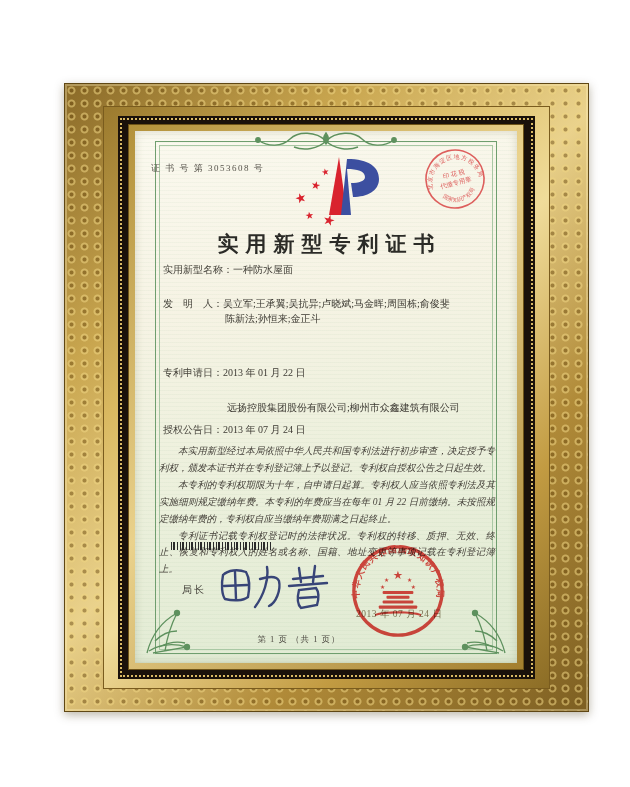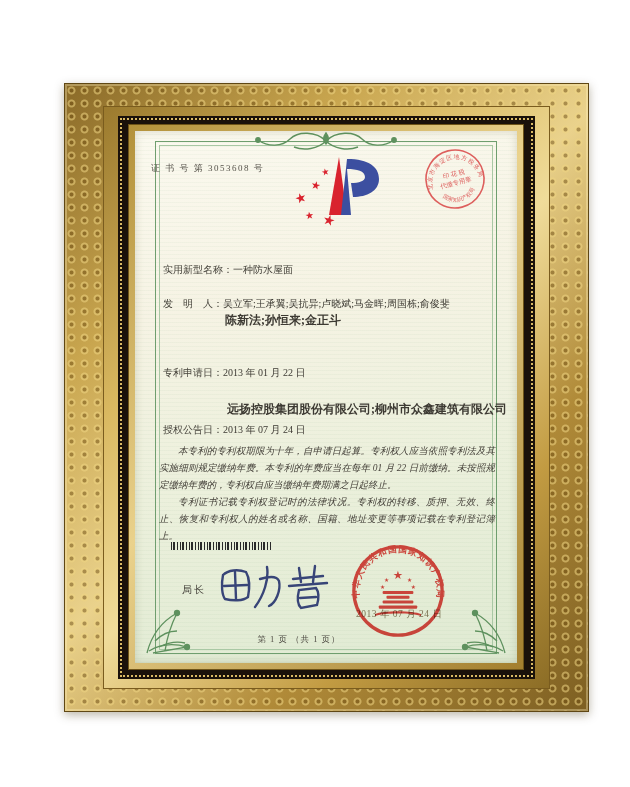--- a/index.html
+++ b/index.html
@@ -59,21 +59,21 @@
   }
   .logo{position:absolute;left:146px;top:22px;}
   .title{
     position:absolute;left:0;top:99px;width:100%;text-align:center;
     font-size:21px;font-weight:700;letter-spacing:7px;color:#2b2b27;text-indent:7px;
   }
   .stamp-top{position:absolute;left:288px;top:16px;transform:rotate(-14deg);opacity:.85;}
   
   .line{position:absolute;font-size:10px;font-weight:400;color:#3d3a33;white-space:nowrap;}
   .line .lbl{color:#45423a;}
-  .cont{position:absolute;font-size:12px;font-weight:700;color:#3d3a33;white-space:nowrap;}
+  .cont{position:absolute;font-size:10px;font-weight:400;color:#3d3a33;white-space:nowrap;}
   
   .body-text{
     position:absolute;left:24px;right:22px;top:312px;
     font-size:9.5px;line-height:1.78;color:#45413a;text-align:justify;
   }
   .body-text p{margin:0;text-indent:2em;font-style:italic;}
   
   .barcode{
     position:absolute;left:36px;top:411px;width:100px;height:8px;
     background:repeating-linear-gradient(90deg,#2a2a2a 0 1px,rgba(0,0,0,0) 1px 2px,#2a2a2a 2px 4px,rgba(0,0,0,0) 4px 6px,#2a2a2a 6px 7px,rgba(0,0,0,0) 7px 9px);
@@ -136,20 +136,21 @@
         <text x="14" y="50" font-size="13" fill="#d9232e" transform="rotate(-18 18 46)">★</text>
         <text x="30" y="36" font-size="11" fill="#d9232e" transform="rotate(12 34 32)">★</text>
         <text x="24" y="66" font-size="10" fill="#d9232e" transform="rotate(-8 28 62)">★</text>
         <text x="42" y="72" font-size="14" fill="#d9232e" transform="rotate(15 48 66)">★</text>
         <text x="40" y="22" font-size="9" fill="#d9232e" transform="rotate(-12 44 18)">★</text>
         <polygon points="58,4 66,62 48,62" fill="#d9232e"></polygon>
         <path d="M66,6 C88,6 98,14 98,26 C98,38 86,44 72,44 L70,30 C78,30 84,28 84,24 C84,18 76,16 66,16 L70,62 L60,62 Z" fill="#3c4fa0"></path>
       </g>
     </svg>
 
+    <div class="title">实用新型专利证书</div>
 
     <svg class="stamp-top" width="64" height="64" viewBox="0 0 64 64">
       <circle cx="32" cy="32" r="29" fill="none" stroke="#d94545" stroke-width="1.6"></circle>
       <defs>
         <path id="arcT" d="M 8,36 A 24,24 0 1 1 56,36"></path>
         <path id="arcB" d="M 12,40 A 21,21 0 0 0 52,40"></path>
       </defs>
       <text font-size="6" fill="#d94545" letter-spacing="1">
         <textPath href="#arcT" startOffset="50%" text-anchor="middle">北京市海淀区地方税务局</textPath>
       </text>
@@ -174,20 +175,21 @@
       <span class="lbl">专利申请日：</span><span>2013 年 01 月 22 日</span>
     </div>
 
     <div class="cont" style="left:92px;top:270px">远扬控股集团股份有限公司;柳州市众鑫建筑有限公司</div>
 
     <div class="line" style="left:28px;top:292px">
       <span class="lbl">授权公告日：</span><span>2013 年 07 月 24 日</span>
     </div>
 
     <div class="body-text">
+      <p>本实用新型经过本局依照中华人民共和国专利法进行初步审查，决定授予专利权，颁发本证书并在专利登记簿上予以登记。专利权自授权公告之日起生效。</p>
       <p>本专利的专利权期限为十年，自申请日起算。专利权人应当依照专利法及其实施细则规定缴纳年费。本专利的年费应当在每年 01 月 22 日前缴纳。未按照规定缴纳年费的，专利权自应当缴纳年费期满之日起终止。</p>
       <p>专利证书记载专利权登记时的法律状况。专利权的转移、质押、无效、终止、恢复和专利权人的姓名或名称、国籍、地址变更等事项记载在专利登记簿上。</p>
     </div>
 
     <div class="barcode"></div>
 
     <div class="director">局长</div>
 
     <svg class="signature" width="140" height="60" viewBox="0 0 140 60">
       <g fill="none" stroke="#26336e" stroke-width="2.4" stroke-linecap="round" opacity=".9">

